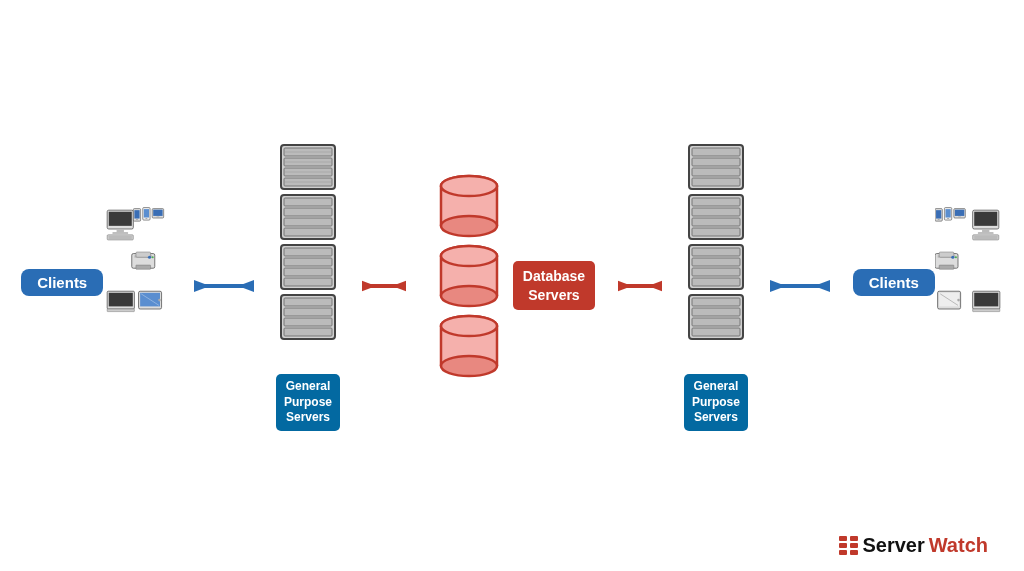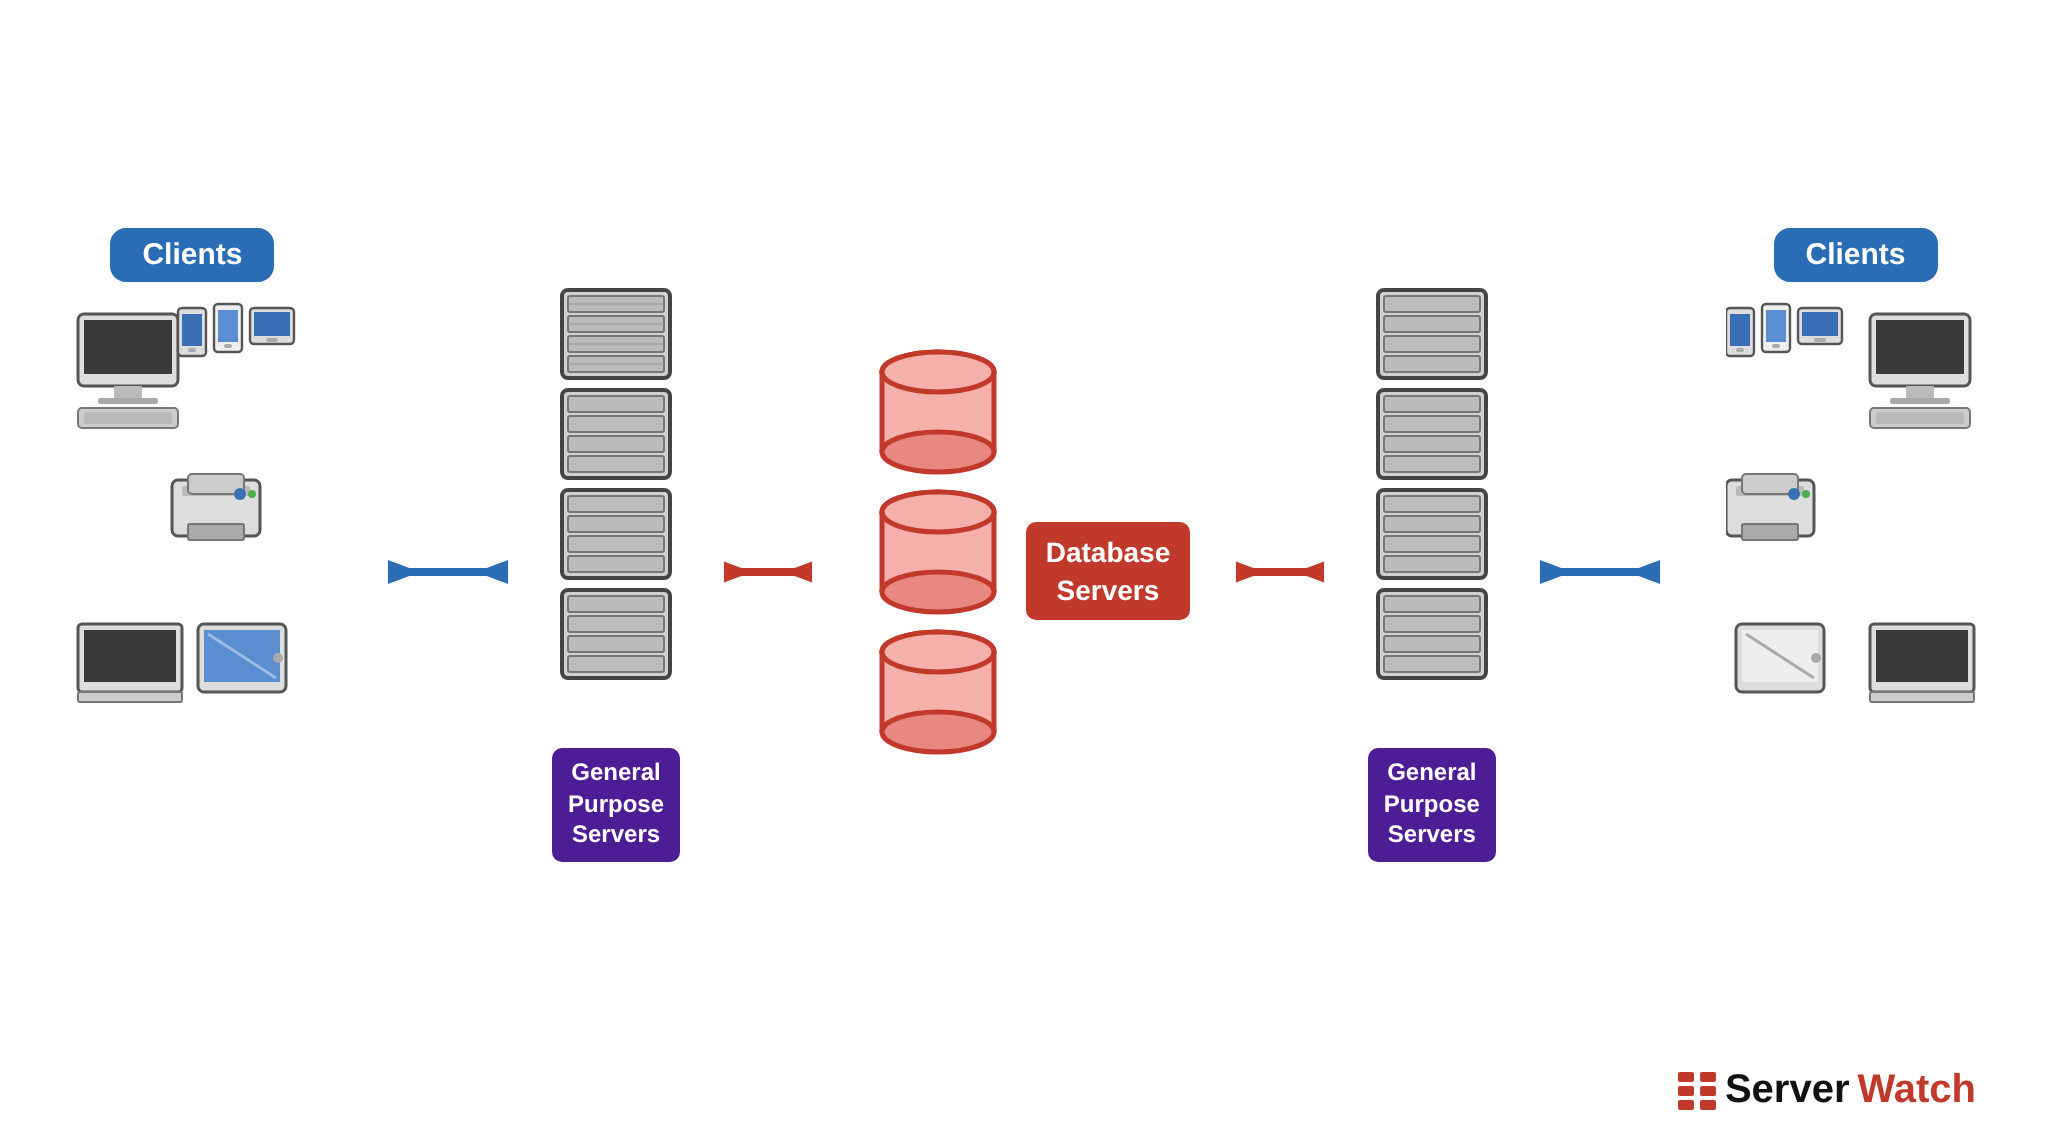--- a/index.html
+++ b/index.html
@@ -26,21 +26,21 @@
       font-weight: 900;
       color: #111;
       margin-top: 18px;
       margin-bottom: 8px;
       letter-spacing: -0.5px;
     }
 
     
     .clients-left, .clients-right {
       display: flex;
-      flex-direction: column;
+      flex-direction: row;
       align-items: center;
       width: 150px;
       position: relative;
     }
 
     .clients-badge {
       background: #2a6db5;
       color: white;
       font-weight: bold;
       font-size: 15px;
@@ -62,21 +62,21 @@
       color: #c0392b;
       font-size: 28px;
       font-weight: 900;
       line-height: 1;
       display: flex;
       align-items: center;
     }
 
     
     .label-gold {
-      background: #4c1d95;
+      background: #0369a1;
       color: white;
       font-weight: bold;
       font-size: 12px;
       padding: 5px 8px;
       border-radius: 5px;
       text-align: center;
       line-height: 1.3;
     }
     .label-red {
       background: #c0392b;

